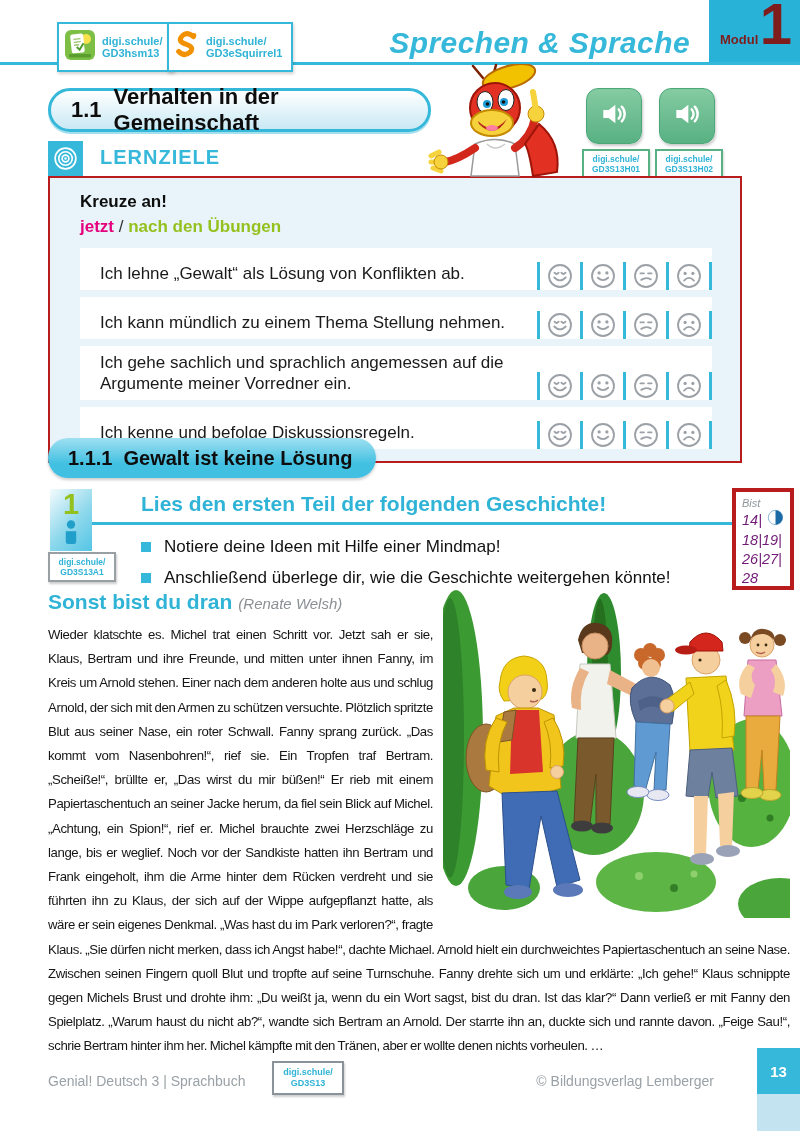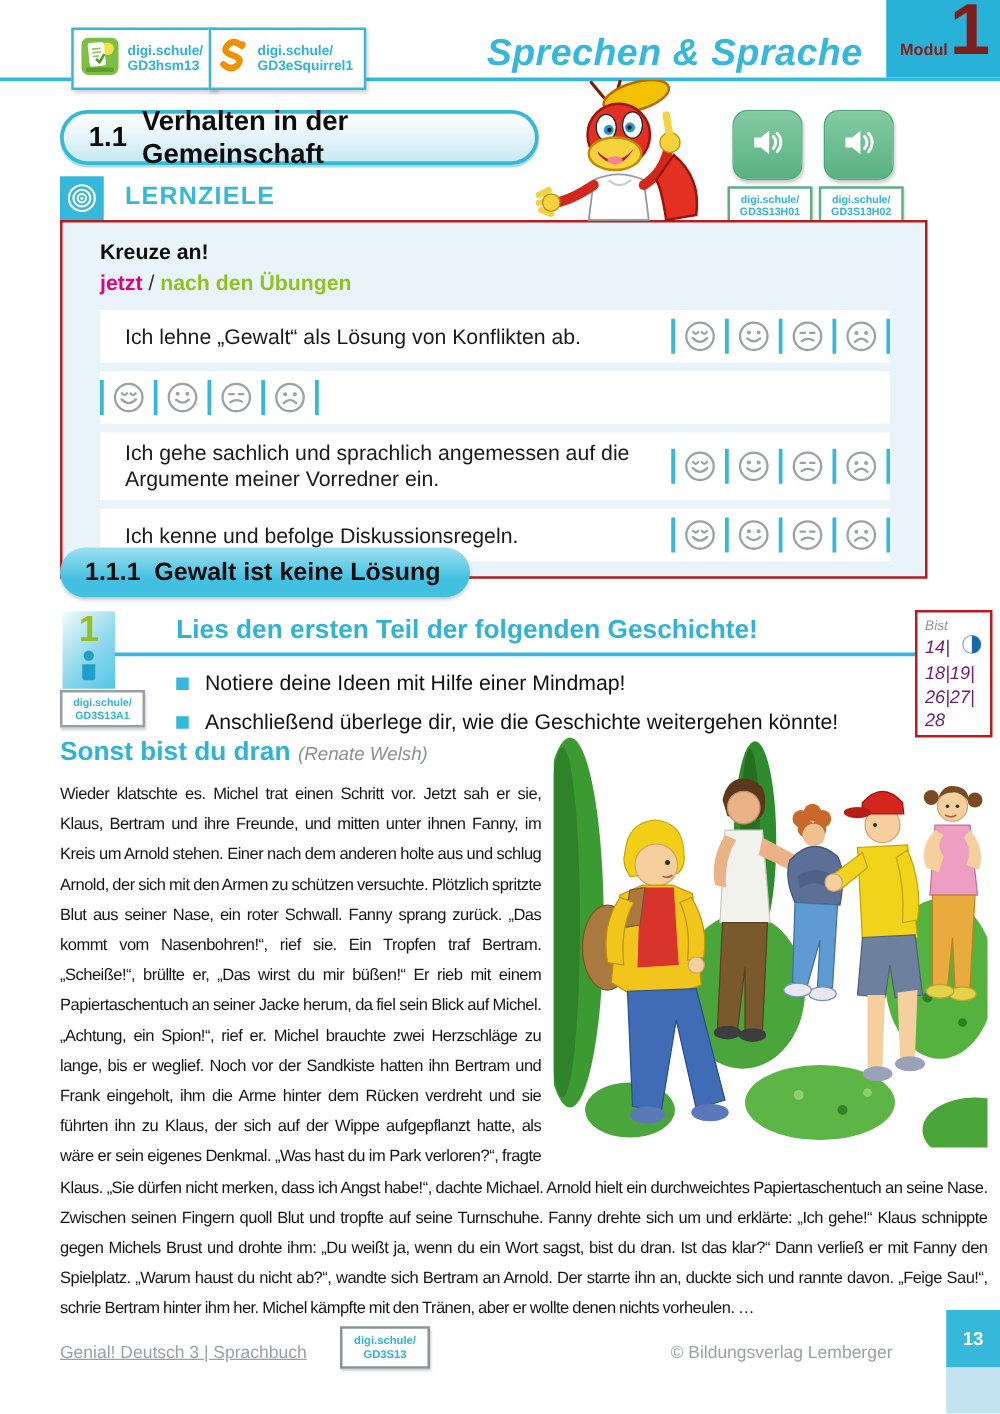--- a/index.html
+++ b/index.html
@@ -40,21 +40,21 @@
   .lz-icon{position:absolute;left:48px;top:141px;width:35px;height:35px;background:#35b8d9;
         display:flex;align-items:center;justify-content:center;z-index:2;}
   .lz-heading{position:absolute;left:100px;top:146px;font-size:20px;font-weight:bold;
         color:#35b8d9;letter-spacing:1px;}
   .lz-box{position:absolute;left:48px;top:176px;width:694px;box-sizing:border-box;
         background:#e9f4fa;border:2px solid #b91c1c;padding:14px 28px 12px 30px;}
   .lz-prompt{font-size:17px;font-weight:bold;color:#0d0d0d;}
   .lz-legend{font-size:17px;font-weight:bold;margin-top:5px;}
   .lz-legend .now{color:#e5007d;} .lz-legend .sep{color:#333;font-weight:normal;} .lz-legend .after{color:#95c11f;}
   .lz-rows{margin-top:11px;display:flex;flex-direction:column;gap:7px;}
-  .lz-row{background:#fff;display:flex;align-items:center;min-height:42px;}
+  .lz-row{background:#fff;display:flex;align-items:flex-end;min-height:42px;}
   .lz-row .stmt{flex:1;display:flex;align-items:center;font-size:17px;color:#1a1a1a;
         padding:6px 10px 6px 20px;line-height:21px;}
   .cells{display:flex;border-right:3px solid #35b8d9;}
   .cell{width:40px;border-left:3px solid #35b8d9;display:flex;align-items:center;justify-content:center;background:#fff;}
   .sm{width:28px;height:28px;}
 
   
   .pill111{position:absolute;left:48px;top:438px;width:328px;height:40px;border-radius:20px;
         background:linear-gradient(#9fe0f1,#41c0e1 65%);display:flex;align-items:center;
         padding-left:20px;box-sizing:border-box;font-size:20px;font-weight:bold;color:#0d0d0d;
@@ -69,35 +69,35 @@
   .ex-badge{position:absolute;left:48px;top:552px;width:64px;background:#fff;border:2px solid #98a0a4;
         color:#2fb3d6;font-weight:bold;font-size:8.5px;line-height:10px;text-align:center;padding:3px 0;
         box-shadow:1px 2px 2px rgba(0,0,0,.2);}
   .ex-heading{position:absolute;left:141px;top:492px;font-size:21px;font-weight:bold;color:#2fb3d6;}
   .ex-line{position:absolute;left:92px;top:522px;width:640px;height:3px;background:#35b8d9;}
   .ex-bullets{position:absolute;left:141px;top:536px;width:565px;}
   .bullet{display:flex;align-items:flex-start;margin-bottom:9px;font-size:17px;color:#111;line-height:22px;}
   .bullet .sq{width:10px;height:10px;background:#35b8d9;margin:6px 13px 0 0;flex:none;}
 
   .bist{position:absolute;left:732px;top:488px;width:62px;height:102px;background:#fff;
-        border:2px solid #b91c1c;padding:5px 6px;box-sizing:border-box;z-index:2;}
+        border:4px solid #b91c1c;padding:5px 6px;box-sizing:border-box;z-index:2;}
   .bist .lab{font-size:11px;font-style:italic;color:#8f9699;}
   .bist .r{font-size:14.5px;font-style:italic;color:#701a75;line-height:19px;}
   .bist .l1{display:flex;justify-content:space-between;align-items:center;}
 
   
   .story{position:absolute;left:48px;top:588px;width:742px;}
   .story-illu{float:right;width:347px;height:330px;margin:0 0 4px 10px;}
   .story-title{font-size:21px;font-weight:bold;color:#2fb3d6;margin:2px 0 9px 0;}
   .story-author{font-size:15px;font-style:italic;color:#8a9094;font-weight:normal;margin-left:6px;}
   .story-text{font-size:13.2px;line-height:24.2px;text-align:justify;color:#161616;
         letter-spacing:-0.4px;word-spacing:-0.5px;}
 
   
-  .ft-book{position:absolute;left:48px;top:1073px;font-size:14px;color:#9aa1a6;text-decoration:underline;}
+  .ft-book{position:absolute;left:48px;top:1073px;font-size:14px;color:#9aa1a6;}
   .ft-badge{position:absolute;left:272px;top:1061px;width:68px;background:#fff;border:2px solid #8a9399;
         color:#2fb3d6;font-weight:bold;font-size:9px;line-height:11px;text-align:center;padding:4px 0;
         box-shadow:1px 2px 2px rgba(0,0,0,.2);}
   .ft-copy{position:absolute;right:86px;top:1073px;font-size:14px;color:#9aa1a6;}
   .ft-tab{position:absolute;left:757px;top:1048px;width:43px;height:46px;background:#35b8d9;
         color:#fff;font-size:15px;font-weight:bold;display:flex;align-items:center;justify-content:center;}
   .ft-strip{position:absolute;left:757px;top:1094px;width:43px;height:37px;background:#c3e3f0;}
 </style>
 </head>
 <body>
@@ -246,20 +246,21 @@
                 <circle cx="13" cy="13" r="10.2"></circle>
                 <circle cx="9.4" cy="10.6" r="1.5" fill="#9ba1a6" stroke="none"></circle>
                 <circle cx="16.6" cy="10.6" r="1.5" fill="#9ba1a6" stroke="none"></circle>
                 <path d="M8.4 17.2q4.6 -4.8 9.2 0"></path>
               </svg>
             </div>
         </div>
       </div>
 
       <div class="lz-row">
+        <div class="stmt">Ich kann mündlich zu einem Thema Stellung nehmen.</div>
         <div class="cells">
           <div class="cell">
               <svg class="sm" viewBox="0 0 26 26" fill="none" stroke="#9ba1a6" stroke-width="1.7" stroke-linecap="round">
                 <circle cx="13" cy="13" r="10.2"></circle>
                 <path d="M7.9 9.9q1.9 2.5 3.8 0M14.3 9.9q1.9 2.5 3.8 0"></path>
                 <path d="M7.7 14.4q5.3 5.4 10.6 0"></path>
               </svg>
             </div>
           <div class="cell">
               <svg class="sm" viewBox="0 0 26 26" fill="none" stroke="#9ba1a6" stroke-width="1.7" stroke-linecap="round">

